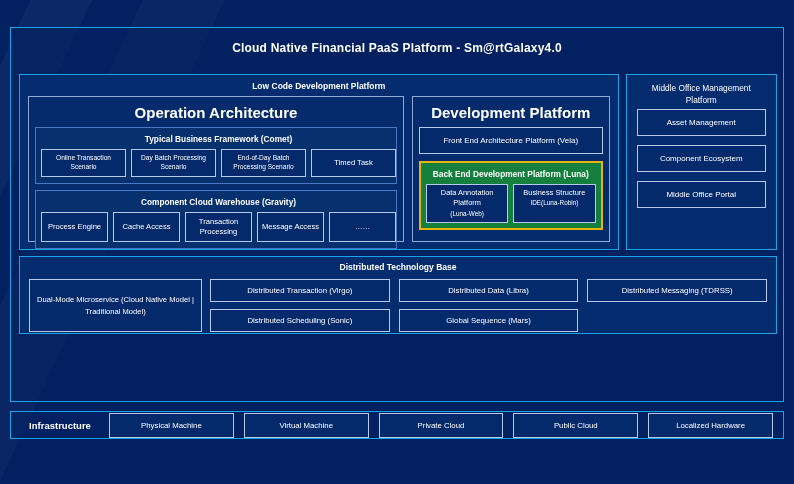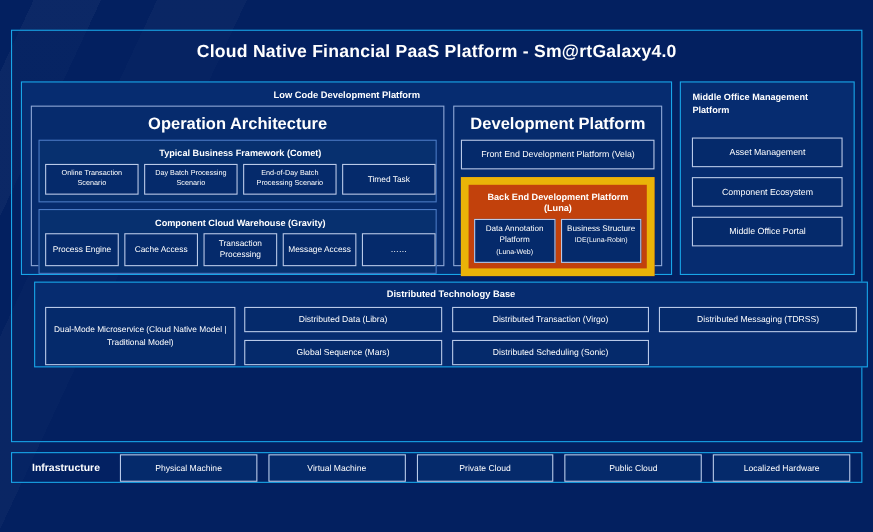--- a/index.html
+++ b/index.html
@@ -36,21 +36,21 @@
     width: 774px; height: 375px;
     border: 1.5px solid #18A5E8;
     background: rgba(3, 33, 97, 0.55);
   }
 
   .main-title {
     height: 40px;
     line-height: 40px;
     text-align: center;
     color: #ffffff;
-    font-size: 16px;
+    font-size: 12px;
     font-weight: bold;
     letter-spacing: .2px;
   }
   .panel-cyan {
     border: 1px solid #18A5E8;
     background: #062C70;
   }
   .panel-light {
     border: 1px solid #8fa9d8;
     background: #062B6D;
@@ -139,22 +139,22 @@
     background: #052A6B;
     color: #ffffff;
     font-size: 8px;
     text-align: center;
     padding: 8px 4px;
     margin: 6px 6px 0 6px;
   }
 
   .be-group {
     margin: 7px 6px 0 6px;
-    border: 7px solid #eab308;
-    background: #c2410c;
+    border: 2px solid #eab308;
+    background: #15803d;
     padding: 4px 5px 5px 5px;
   }
   .be-title {
     text-align: center;
     color: #ffffff;
     font-size: 8.3px;
     font-weight: bold;
     padding: 2px 0 5px 0;
   }
   .be-chip {
@@ -171,38 +171,39 @@
 
   
   .middle-office {
     flex: 1 1 auto;
     position: relative;
     padding: 7px 10px;
   }
   .mo-title {
     color: #ffffff;
     font-size: 8.3px;
-    font-weight: bold;
+    font-weight: normal;
     line-height: 1.45;
-    margin-bottom: 19px;
+    margin-bottom: 3px;
+    text-align: center;
   }
   .mo-chip {
     border: 1px solid #B9C9E8;
     background: #052A6B;
     color: #ffffff;
     font-size: 8px;
     text-align: center;
     padding: 8px 4px;
     margin-bottom: 9px;
   }
 
   
   .dtb {
     position: absolute;
-    left: 20px; top: 228px;
+    left: 8px; top: 228px;
     width: 758px; height: 78px;
     padding-top: 5px;
   }
   .dtb > .panel-head { font-size: 8.5px; }
 
   .dtb-body {
     display: flex;
     gap: 8px;
     padding: 7px 9px 0 9px;
   }
@@ -323,21 +324,21 @@
               <div class="chip tall bigger">Transaction Processing</div>
               <div class="chip tall bigger">Message Access</div>
               <div class="chip tall bigger">……</div>
             </div>
           </div>
         </div>
 
         <div class="arch-col dev panel-light">
           <div class="arch-title">Development Platform</div>
 
-          <div class="wide-chip">Front End Development Platform (Vela)</div>
+          <div class="wide-chip">Front End Architecture Platform (Vela)</div>
 
           <div class="be-group">
             <div class="be-title">Back End Development Platform (Luna)</div>
             <div class="chip-row">
               <div class="be-chip">
                 <span>Data Annotation Platform</span><br>
                 <span class="sub">(Luna-Web)</span>
               </div>
               <div class="be-chip">
                 <span>Business Structure</span><br>
@@ -358,26 +359,26 @@
     </div>
 
   </div>
 
   <div class="dtb panel-cyan">
     <div class="panel-head">Distributed Technology Base</div>
     <div class="dtb-body">
       <div class="dtb-left">Dual-Mode Microservice (Cloud Native Model | Traditional Model)</div>
       <div class="dtb-cols">
         <div class="dtb-col">
+          <div class="dtb-chip">Distributed Transaction (Virgo)</div>
+          <div class="dtb-chip">Distributed Scheduling (Sonic)</div>
+        </div>
+        <div class="dtb-col">
           <div class="dtb-chip">Distributed Data (Libra)</div>
           <div class="dtb-chip">Global Sequence (Mars)</div>
-        </div>
-        <div class="dtb-col">
-          <div class="dtb-chip">Distributed Transaction (Virgo)</div>
-          <div class="dtb-chip">Distributed Scheduling (Sonic)</div>
         </div>
         <div class="dtb-col">
           <div class="dtb-chip">Distributed Messaging (TDRSS)</div>
         </div>
       </div>
     </div>
   </div>
 
 
 </div>

